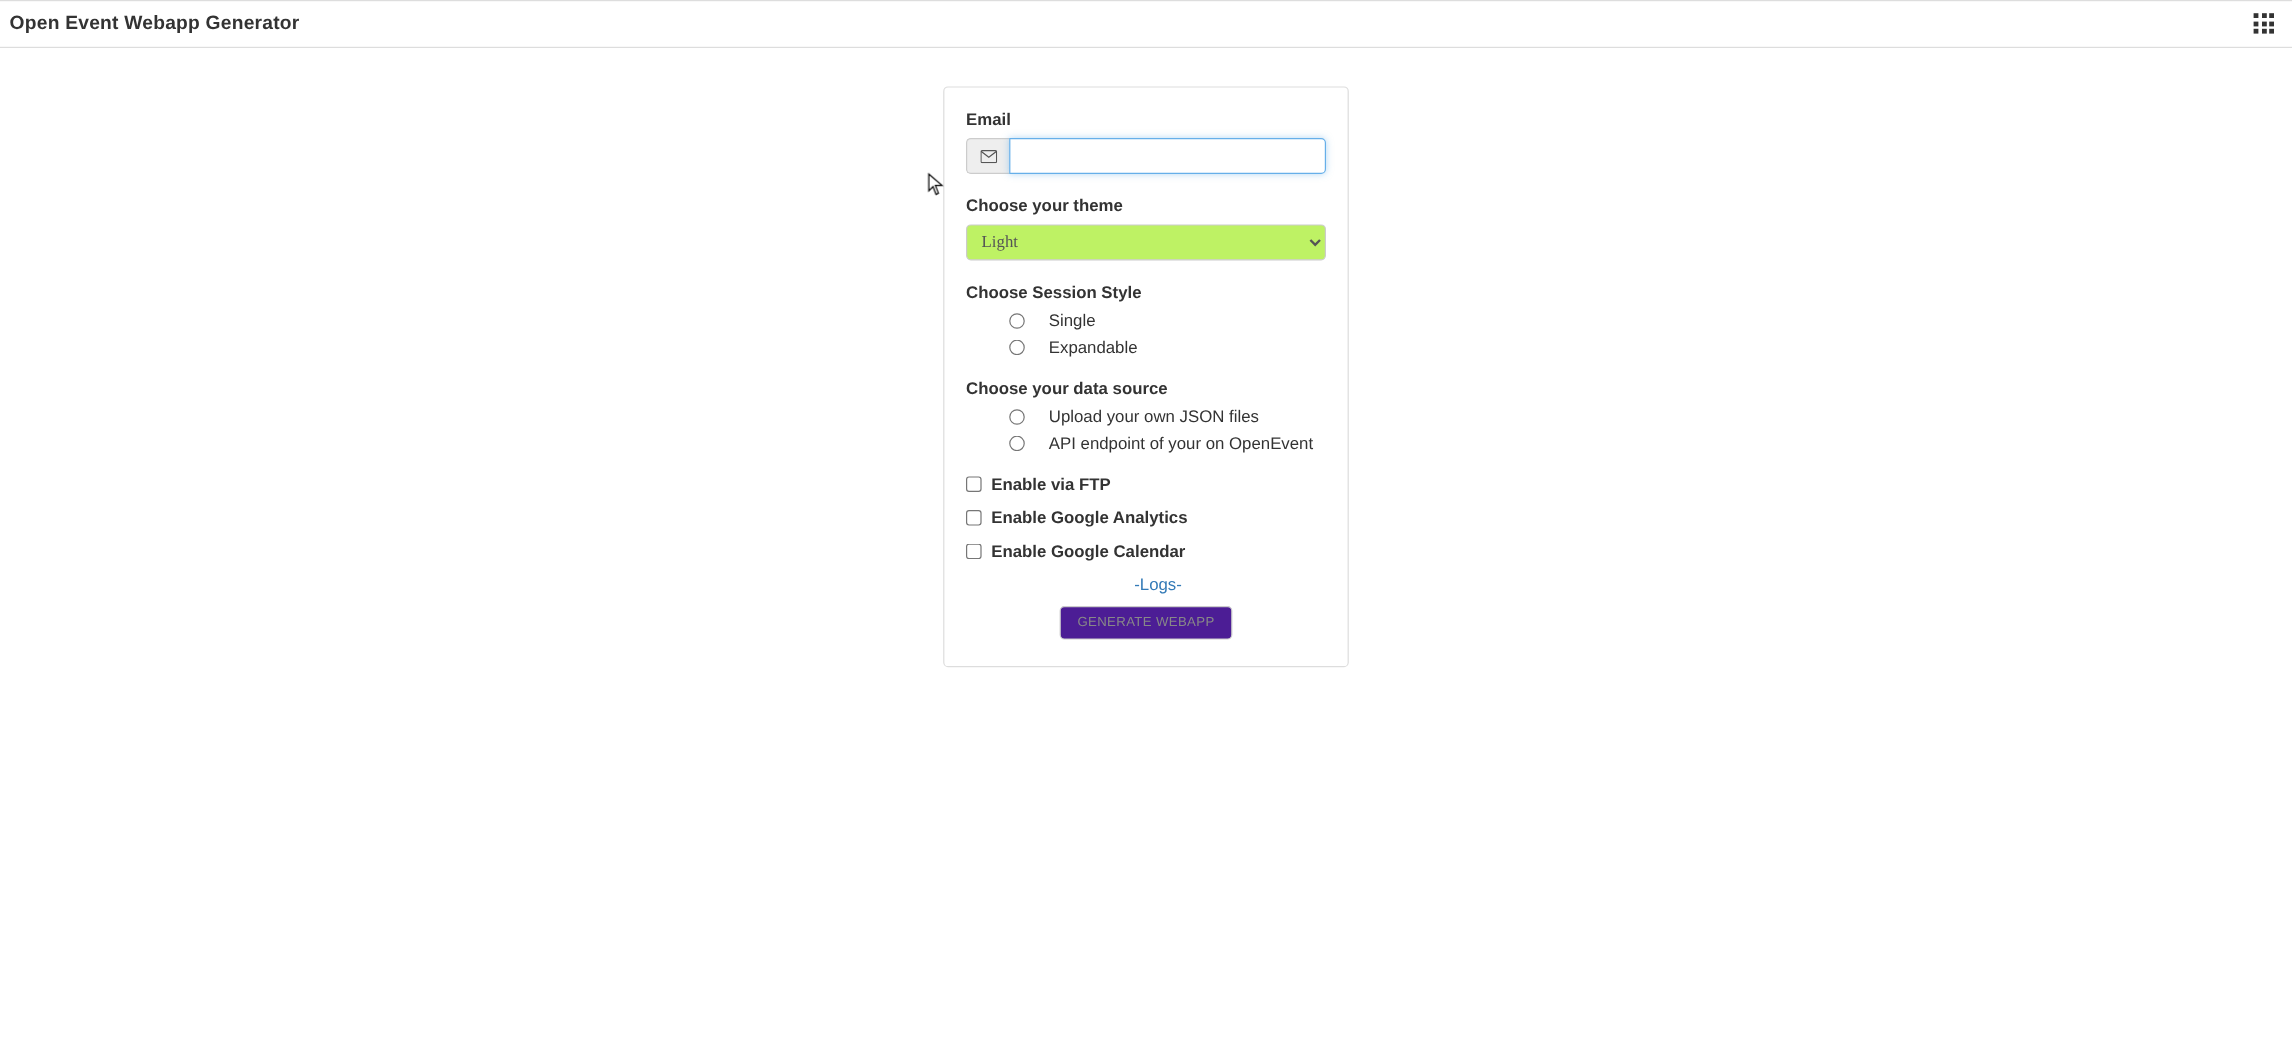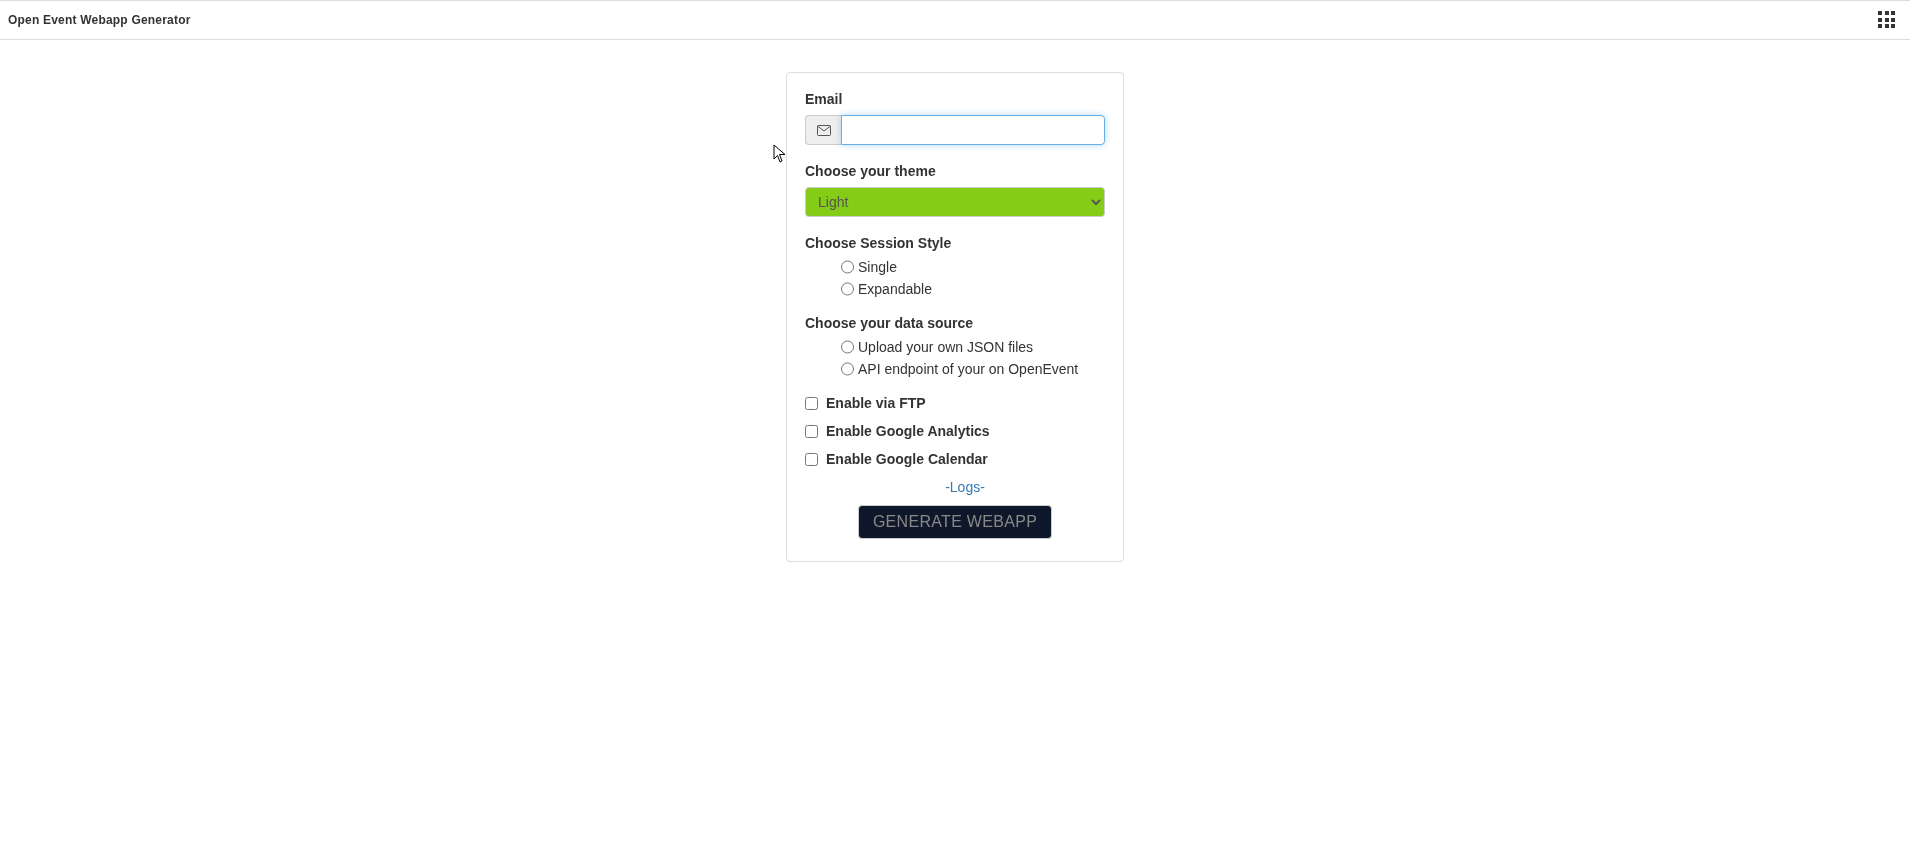--- a/index.html
+++ b/index.html
@@ -16,21 +16,21 @@
   }
   .header {
     display: flex;
     align-items: center;
     justify-content: space-between;
     padding: 10px 14px 10px 8px;
     border-bottom: 1px solid #ddd;
   }
   .header h1 {
     margin: 0;
-    font-size: 12px;
+    font-size: 16px;
     font-weight: 700;
     letter-spacing: .2px;
   }
   .apps-icon {
     width: 18px; height: 18px;
     display: grid;
     grid-template-columns: repeat(3, 1fr);
     grid-template-rows: repeat(3, 1fr);
     gap: 2px;
     cursor: pointer;
@@ -82,29 +82,31 @@
     outline: none;
     padding: 4px 8px;
     box-shadow: 0 0 6px rgba(102,175,233,.5);
     font-size: 14px;
   }
   .select {
     width: 100%;
     height: 30px;
     border: 1px solid #ccc;
     border-radius: 4px;
-    background: #84cc16;
+    background: #bef264;
     padding: 4px 8px;
     color: #555;
     font-size: 14px;
+    font-family: Liberation Serif, serif;
   }
   .radio-list, .check-list { margin: 4px 0 0 0; padding-left: 36px; }
   .radio-item, .check-item {
     display: flex;
-    gap: 4px;
+    align-items: center;
+    gap: 20px;
     font-size: 14px;
     margin: 6px 0;
   }
   .check-toggle {
     display: flex;
     align-items: center;
     gap: 8px;
     font-weight: 700;
     margin: 8px 0 12px 0;
   }
@@ -113,25 +115,25 @@
     margin: 10px 0 10px 0;
   }
   .logs-link a {
     color: #337ab7;
     text-decoration: none;
     margin-left: 20px;
   }
   .btn-wrap { display:flex; justify-content:center; }
   .btn {
     padding: 7px 14px;
-    background: #0f172a;
+    background: #4c1d95;
     border: 1px solid #ccc;
     border-radius: 4px;
     color: #888;
-    font-size: 16px;
+    font-size: 11px;
     letter-spacing: .3px;
     cursor: pointer;
   }
   .cursor {
     position: fixed;
     left: 773px; top: 144px;
     pointer-events: none;
   }
   input[type="radio"], input[type="checkbox"] {
     margin: 0;

